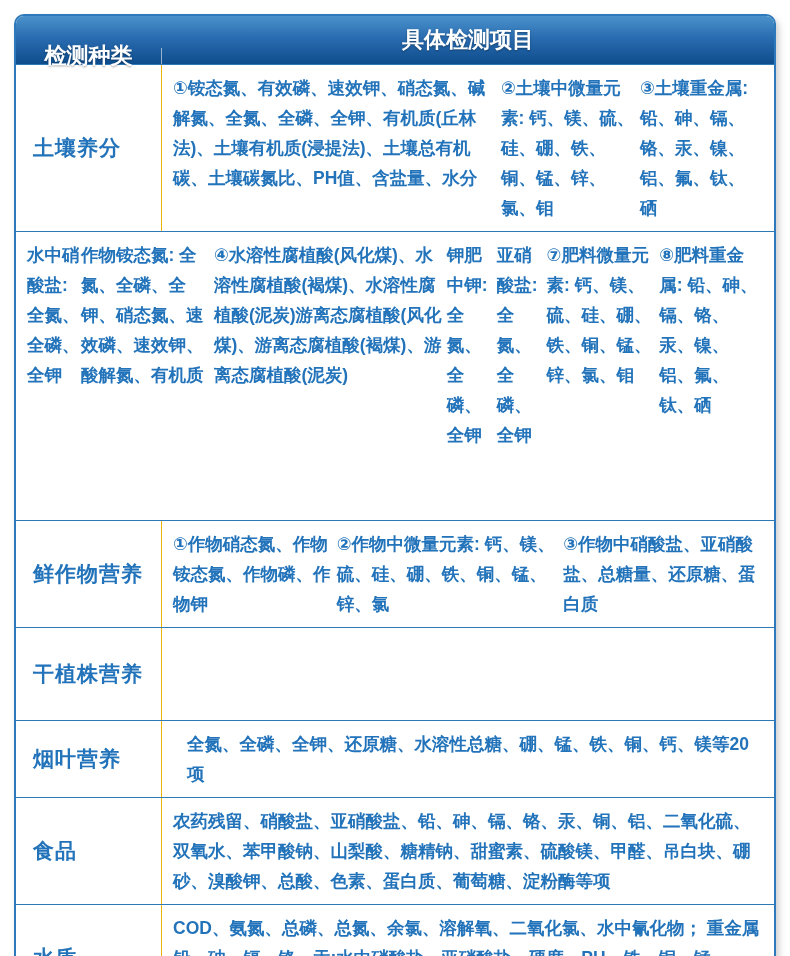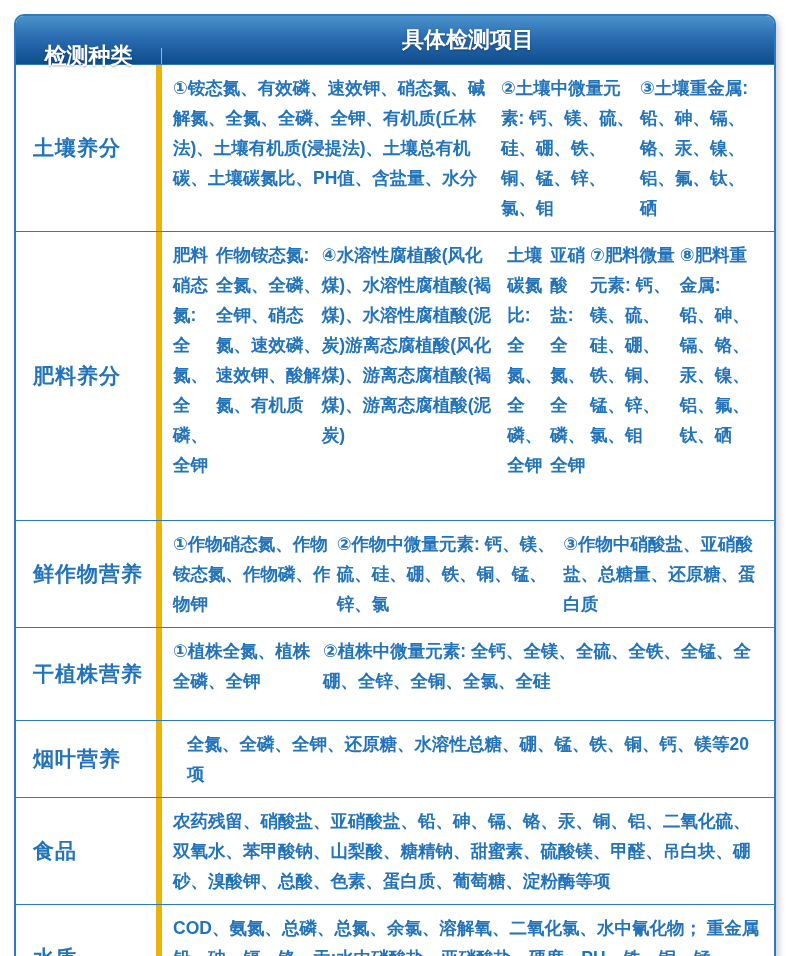--- a/index.html
+++ b/index.html
@@ -41,21 +41,21 @@
     margin-top: 32px;
   }
   .th-items { flex: 1; }
   .trow {
     display: flex;
     border-top: 1px solid #2e7ab9;
     background: #ffffff;
   }
   .td-cat {
     width: 146px;
-    border-right: 6px solid #eab308;
+    border-right: 1px solid #eab308;
     display: flex;
     align-items: center;
     padding-left: 17px;
     color: #2273ba;
     font-weight: bold;
     font-size: 21px;
     letter-spacing: 1px;
   }
   .td-items {
     flex: 1;
@@ -92,47 +92,42 @@
   <div class="trow">
     <div class="td td-cat">土壤养分</div>
     <div class="td td-items">
             <p class="item-line">①铵态氮、有效磷、速效钾、硝态氮、碱解氮、全氮、全磷、全钾、有机质(丘林法)、土壤有机质(浸提法)、土壤总有机碳、土壤碳氮比、PH值、含盐量、水分</p>
             <p class="item-line">②土壤中微量元素: 钙、镁、硫、硅、硼、铁、铜、锰、锌、氯、钼</p>
             <p class="item-line">③土壤重金属: 铅、砷、镉、铬、汞、镍、铝、氟、钛、硒</p>
           </div>
   </div>
 
   <div class="trow">
-    <div class="td td-cat">肥料养分</div>
     <div class="td td-items">
-            <p class="item-line">肥料硝态氮: 全氮、全磷、全钾</p>
+            <p class="item-line">水中硝酸盐: 全氮、全磷、全钾</p>
             <p class="item-line">作物铵态氮: 全氮、全磷、全钾、硝态氮、速效磷、速效钾、酸解氮、有机质</p>
             <p class="item-line">④水溶性腐植酸(风化煤)、水溶性腐植酸(褐煤)、水溶性腐植酸(泥炭)游离态腐植酸(风化煤)、游离态腐植酸(褐煤)、游离态腐植酸(泥炭)</p>
-            <p class="item-line">土壤碳氮比: 全氮、全磷、全钾</p>
+            <p class="item-line">钾肥中钾: 全氮、全磷、全钾</p>
             <p class="item-line">亚硝酸盐: 全氮、全磷、全钾</p>
             <p class="item-line">⑦肥料微量元素: 钙、镁、硫、硅、硼、铁、铜、锰、锌、氯、钼</p>
             <p class="item-line">⑧肥料重金属: 铅、砷、镉、铬、汞、镍、铝、氟、钛、硒</p>
           </div>
   </div>
 
   <div class="trow">
     <div class="td td-cat">鲜作物营养</div>
     <div class="td td-items">
             <p class="item-line">①作物硝态氮、作物铵态氮、作物磷、作物钾</p>
             <p class="item-line">②作物中微量元素: 钙、镁、硫、硅、硼、铁、铜、锰、锌、氯</p>
             <p class="item-line">③作物中硝酸盐、亚硝酸盐、总糖量、还原糖、蛋白质</p>
           </div>
   </div>
 
   <div class="trow">
     <div class="td td-cat">干植株营养</div>
-    <div class="td td-items">
-            <p class="item-line">①植株全氮、植株全磷、全钾</p>
-            <p class="item-line">②植株中微量元素: 全钙、全镁、全硫、全铁、全锰、全硼、全锌、全铜、全氯、全硅</p>
-          </div>
   </div>
 
   <div class="trow">
     <div class="td td-cat">烟叶营养</div>
     <div class="td td-items">
             <p class="item-line">全氮、全磷、全钾、还原糖、水溶性总糖、硼、锰、铁、铜、钙、镁等20项</p>
           </div>
   </div>
 
   <div class="trow">

